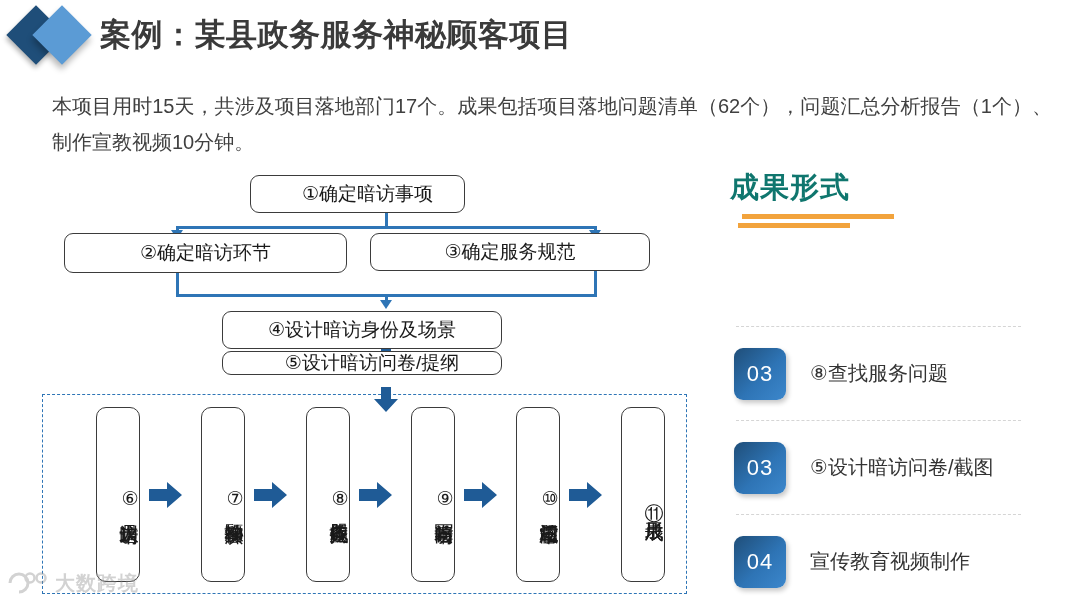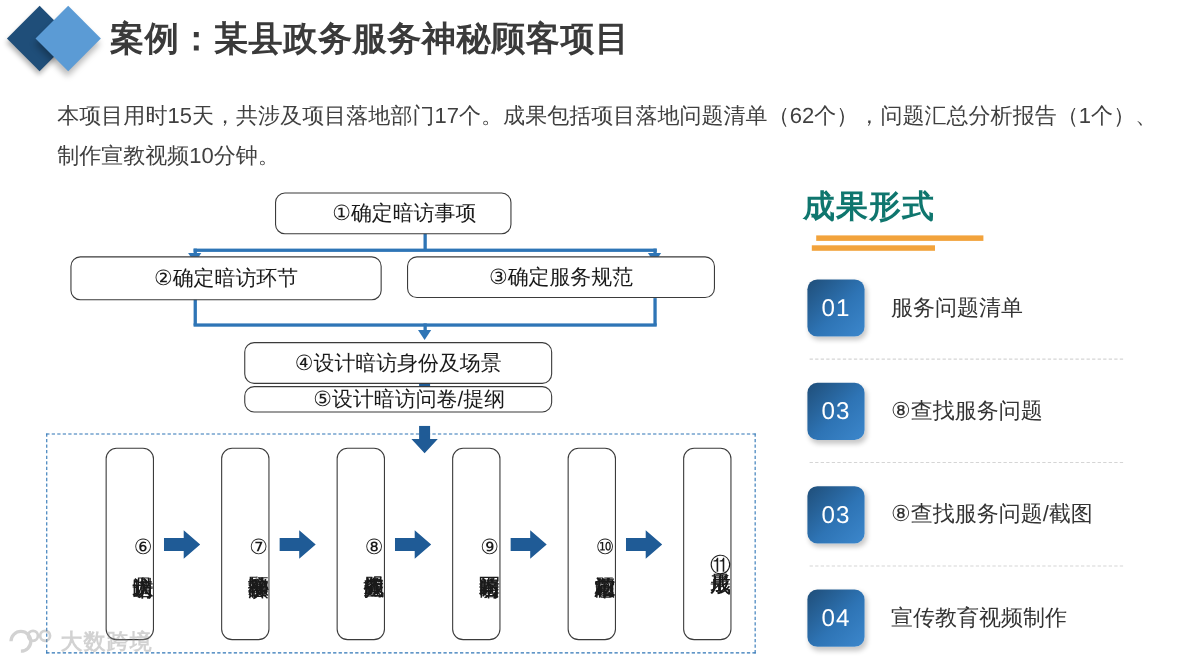--- a/index.html
+++ b/index.html
@@ -326,35 +326,31 @@
     <div class="fbox-v" style="left:591px; top:239px; width:44px; height:175px;">
       <span>⑪形成成果</span>
     </div>
   </div>
 
   <div id="results-panel">
     <div id="results-title">成果形式</div>
     <div class="title-bar-1"></div>
     <div class="title-bar-2"></div>
 
-    <div class="result-row" style="top:86px;">
-      <div class="result-badge">01</div>
-      <div class="result-label">服务问题清单</div>
-    </div>
     <div class="result-sep" style="top:158px;"></div>
 
     <div class="result-row" style="top:180px;">
       <div class="result-badge">03</div>
       <div class="result-label">⑧查找服务问题</div>
     </div>
     <div class="result-sep" style="top:252px;"></div>
 
     <div class="result-row" style="top:274px;">
       <div class="result-badge">03</div>
-      <div class="result-label">⑧查找服务问题/截图</div>
+      <div class="result-label">⑤设计暗访问卷/截图</div>
     </div>
     <div class="result-sep" style="top:346px;"></div>
 
     <div class="result-row" style="top:368px;">
       <div class="result-badge">04</div>
       <div class="result-label">宣传教育视频制作</div>
     </div>
   </div>
 
   <div id="watermark">

